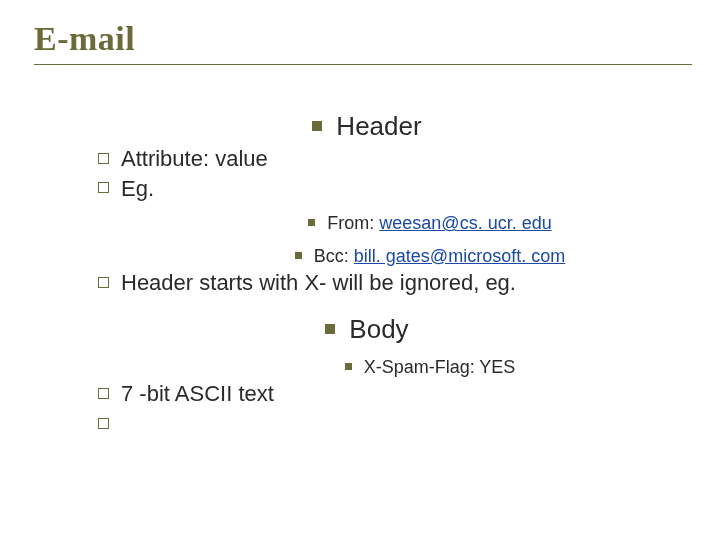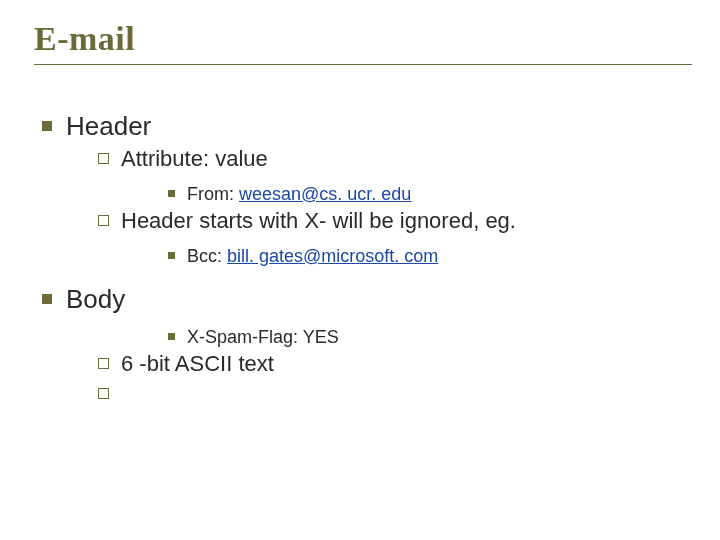--- a/index.html
+++ b/index.html
@@ -29,23 +29,23 @@
     border: none;
     border-top: 1.5px solid #6b6b3a;
     margin: 0;
     width: 100%;
   }
   .content {
     font-family: Arial, Helvetica, sans-serif;
     padding-top: 30px;
   }
   .row { line-height: 1.35; }
-  .lvl1 { margin-left: 8px; margin-top: 14px; font-size: 26px; }
+  .lvl1 { margin-left: 8px; margin-top: 14px; font-size: 26px; text-align: center; }
   .lvl2 { margin-left: 64px; margin-top: 0; font-size: 22px; }
-  .lvl3 { margin-left: 134px; margin-top: 8px; font-size: 18px; }
+  .lvl3 { margin-left: 134px; margin-top: 8px; font-size: 18px; text-align: center; }
   .bullet-sq {
     display: inline-block;
     width: 10px; height: 10px;
     background: #6b6b3a;
     vertical-align: middle;
     margin-right: 14px;
     position: relative;
     top: -2px;
   }
   .bullet-sq-sm {
@@ -82,43 +82,46 @@
   <div class="content">
 
     <div class="row lvl1">
       <span class="bullet-sq"></span><span>Header</span>
     </div>
 
     <div class="row lvl2">
       <span class="bullet-outline"></span><span>Attribute: value</span>
     </div>
 
+    <div class="row lvl2">
+      <span class="bullet-outline"></span><span>Eg.</span>
+    </div>
 
     <div class="row lvl3">
       <span class="bullet-sq-sm"></span><span>From: </span><span class="link">weesan@cs. ucr. edu</span>
     </div>
 
+    <div class="row lvl3">
+      <span class="bullet-sq-sm"></span><span>Bcc: </span><span class="link">bill. gates@microsoft. com</span>
+    </div>
+
     <div class="row lvl2">
       <span class="bullet-outline"></span><span>Header starts with X- will be ignored, eg.</span>
-    </div>
-
-    <div class="row lvl3">
-      <span class="bullet-sq-sm"></span><span>Bcc: </span><span class="link">bill. gates@microsoft. com</span>
     </div>
 
     <div class="row lvl1">
       <span class="bullet-sq"></span><span>Body</span>
     </div>
 
     <div class="row lvl3">
       <span class="bullet-sq-sm"></span><span>X-Spam-Flag: YES</span>
     </div>
 
     <div class="row lvl2">
-      <span class="bullet-outline"></span><span>6 -bit ASCII text</span>
+      <span class="bullet-outline"></span><span>7 -bit ASCII text</span>
     </div>
 
     <div class="row lvl2">
       <span class="bullet-outline"></span>
     </div>
 
   </div>
 </div>
 
 </body></html>

